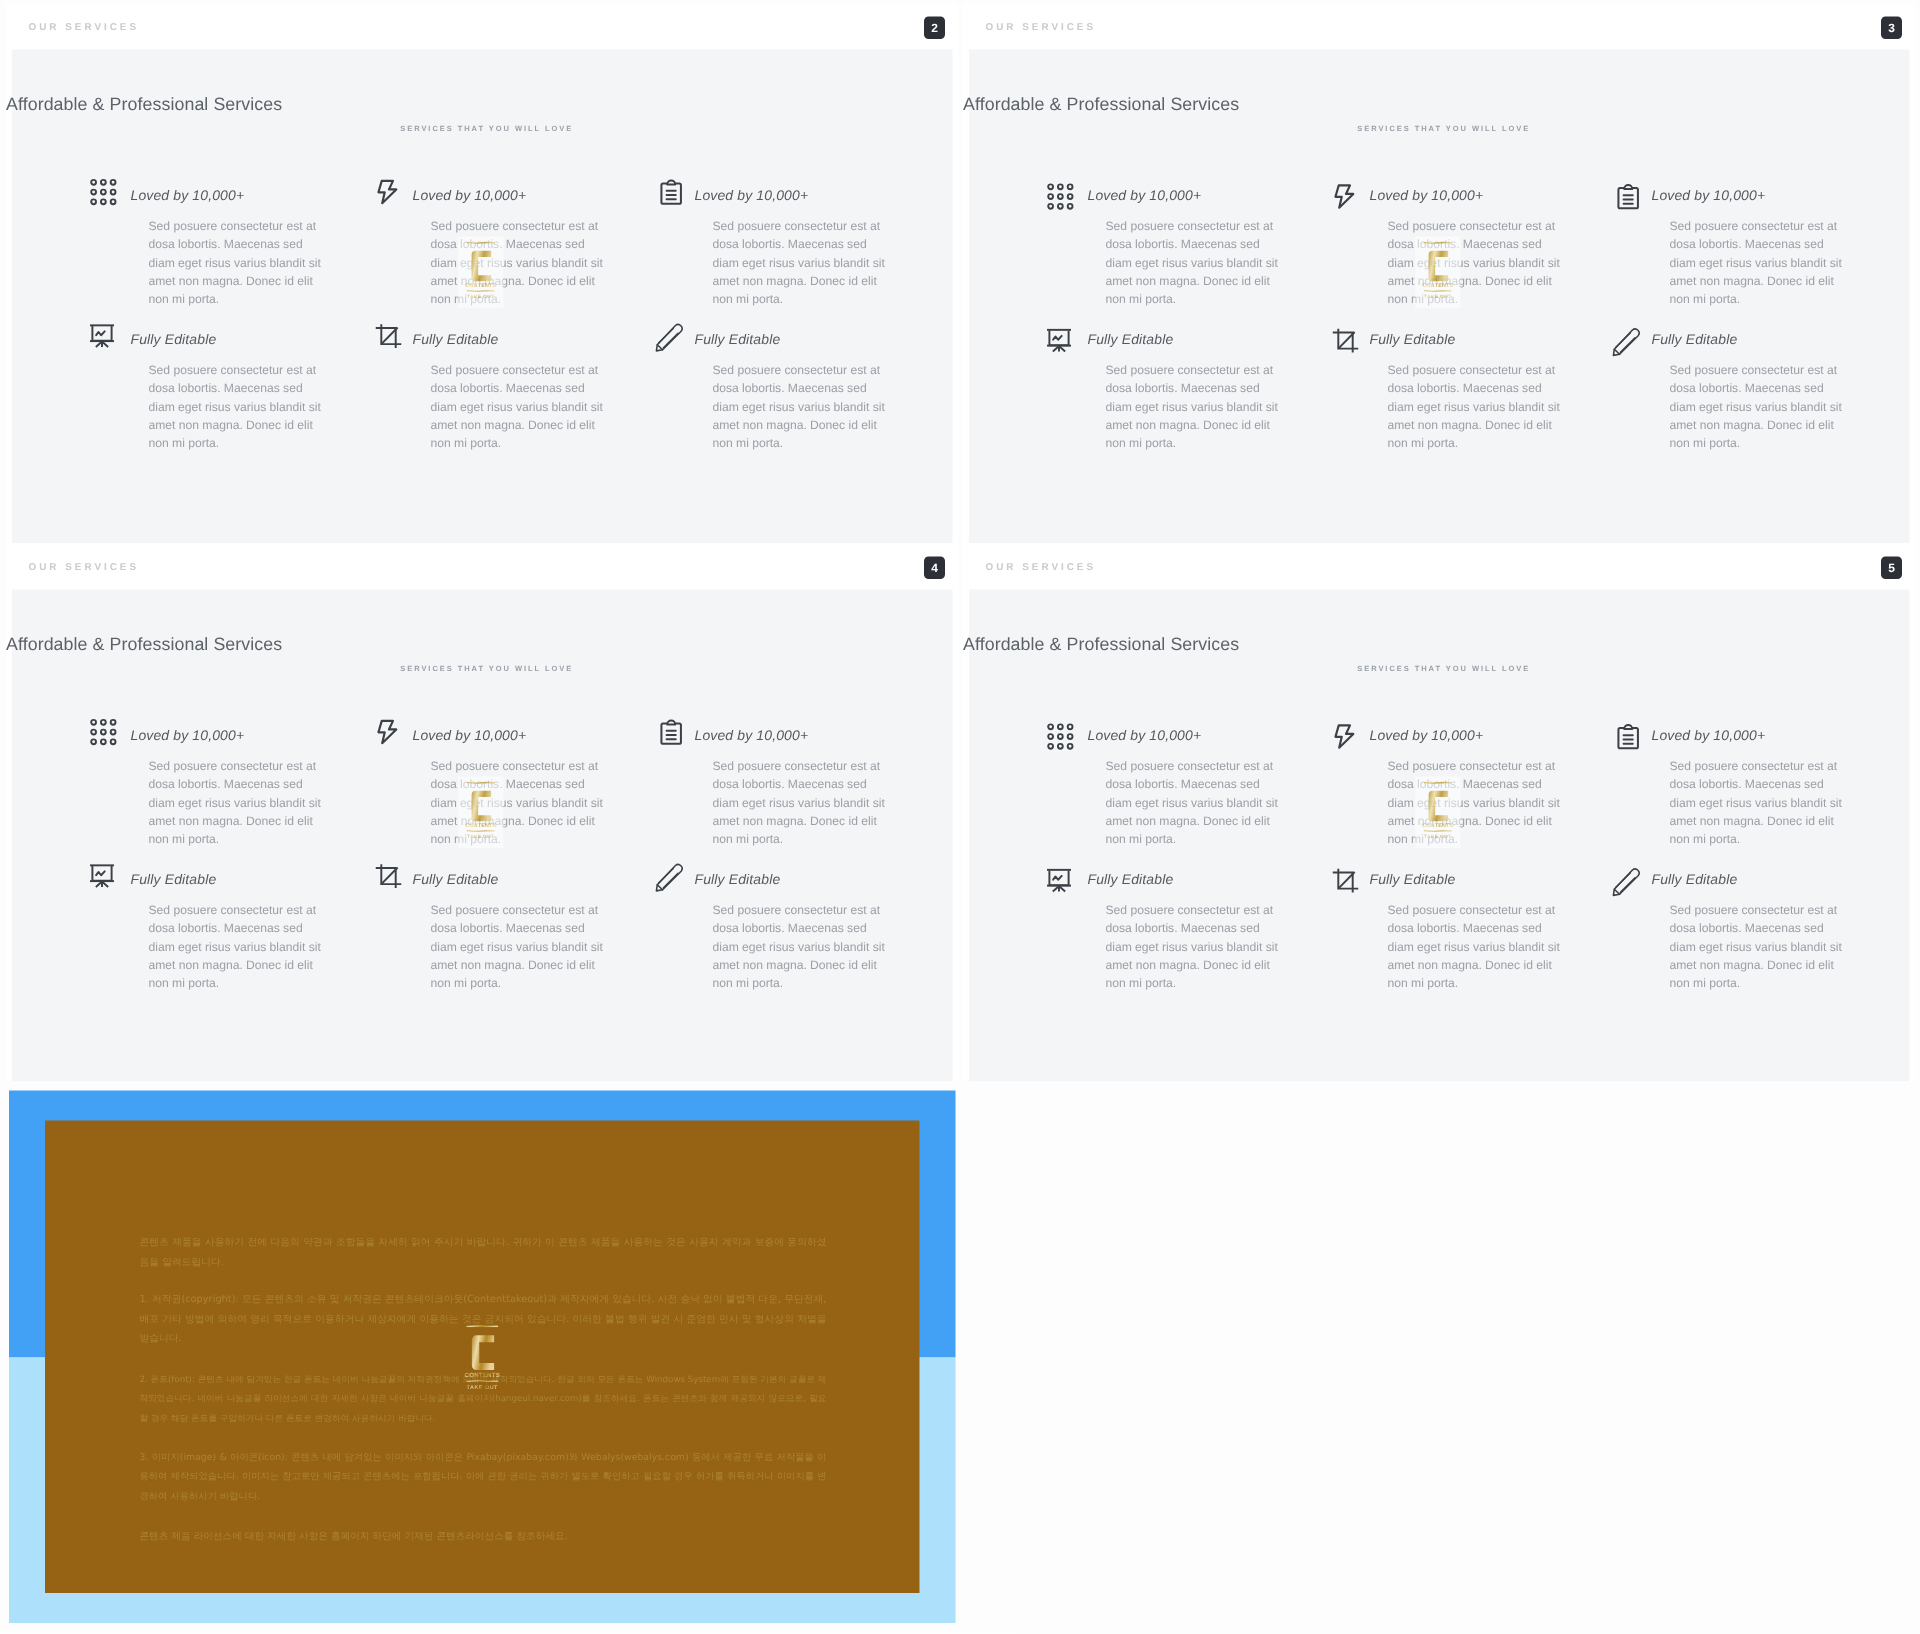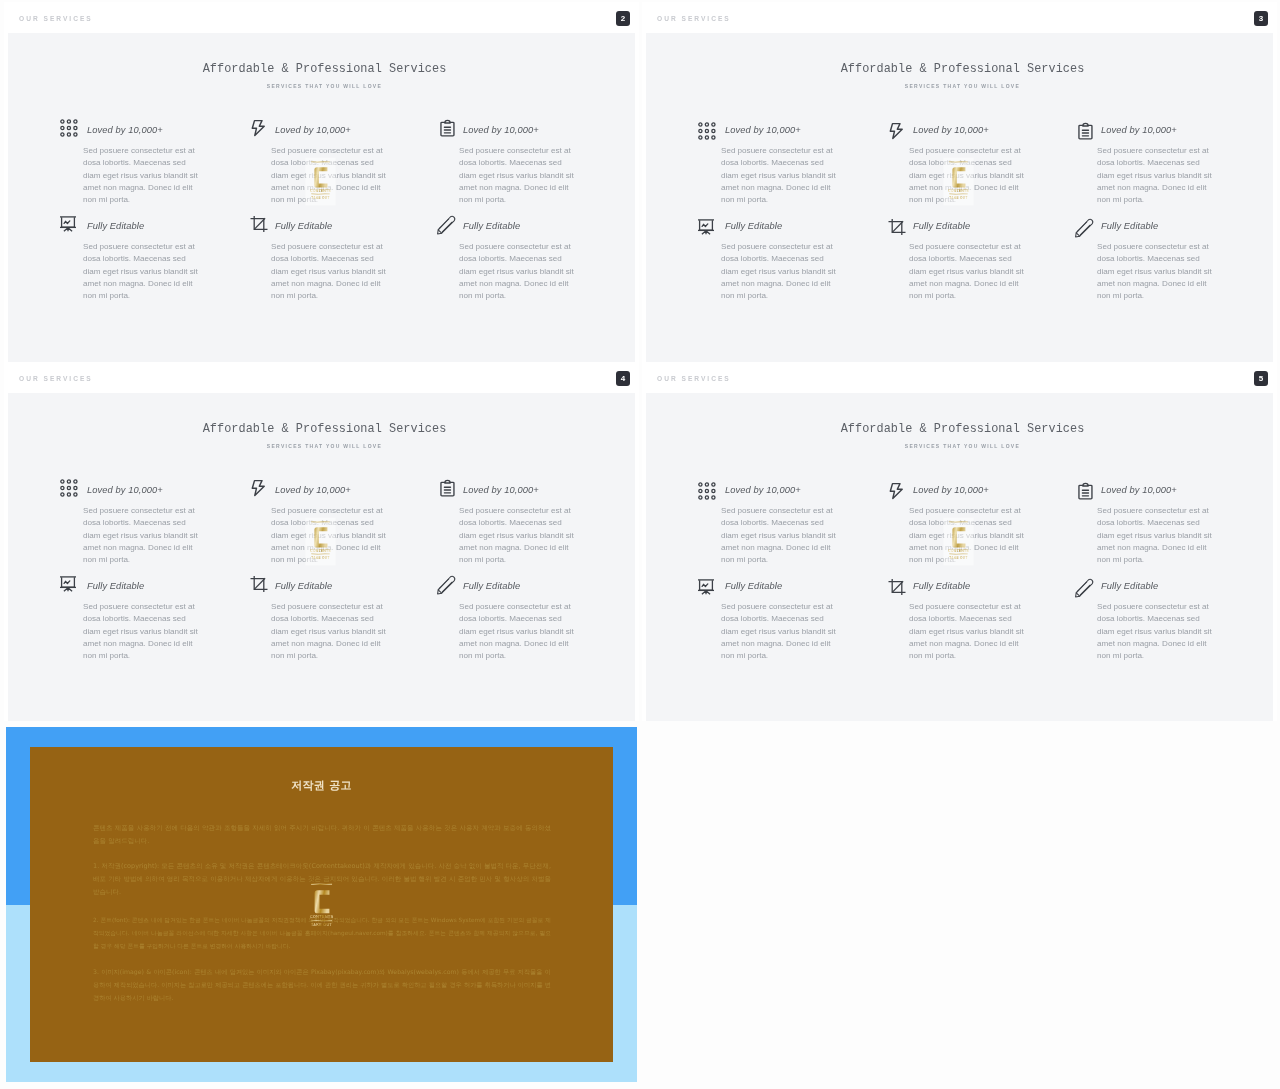--- a/index.html
+++ b/index.html
@@ -19,35 +19,35 @@
   .sl-head{position:absolute;left:0;top:0;right:0;height:31px;background:#ffffff;}
   .sl-kicker{position:absolute;left:15px;top:13px;font-size:6.6px;
              letter-spacing:2.0px;color:#c9cbd0;font-weight:700;
              font-family:"Liberation Sans",sans-serif;white-space:nowrap;}
   .sl-badge{position:absolute;left:612px;top:9px;width:14px;height:15px;border-radius:3px;
             background:#2e3038;color:#ffffff;font-size:8px;font-weight:700;
             display:flex;align-items:center;justify-content:center;line-height:1;}
   .sl-body{position:absolute;left:4px;right:4px;top:31px;bottom:0;background:#f4f5f7;}
 
   
-  .sv-title{position:absolute;left:0;top:60px;width:641px;text-align:center;
+  .sv-title{position:absolute;left:0;top:60px;width:641px;text-align:left;
             font-size:11.85px;color:#5d6168;font-weight:400;letter-spacing:.06px;
-            white-space:nowrap;font-family:Liberation Mono, monospace;}
+            white-space:nowrap;}
   .sv-sub{position:absolute;left:0;top:81px;width:641px;text-align:center;font-size:5.0px;
           color:#9aa0a8;letter-spacing:1.3px;font-weight:700;white-space:nowrap;}
 
   .feat{position:absolute;}
   .feat.c1{left:55px;}  .feat.c2{left:243px;} .feat.c3{left:431px;}
   .feat.r1{top:119px;}  .feat.r2{top:215px;}
   .feat .ico{position:absolute;left:0;top:-2px;width:18px;height:18px;}
   .slide.s2 .feat .ico, .slide.s4 .feat .ico{top:1px;}
   .feat .ico svg{display:block;width:18px;height:18px;overflow:visible;}
   .feat .ft{position:absolute;left:28px;top:4px;font-size:9.3px;color:#55595f;
             white-space:nowrap;letter-spacing:.1px;font-style:italic;}
-  .feat .fb{position:absolute;left:24px;top:24px;width:116px;font-size:8.1px;
+  .feat .fb{position:absolute;left:40px;top:24px;width:116px;font-size:8.1px;
             line-height:12.35px;color:#9ba0a7;letter-spacing:-.01px;}
 
   
   .cw{position:absolute;left:6px;top:727px;width:631px;height:355px;}
   .cw-blue{position:absolute;left:0;top:0;width:631px;height:178px;background:#42a0f5;}
   .cw-blue2{position:absolute;left:0;top:178px;width:631px;height:177px;background:#ade0fb;}
   .cw-box{position:absolute;left:24px;top:20px;width:583px;height:315px;background:#966314;}
   .cw-h1{position:absolute;left:0;top:51px;width:631px;text-align:center;color:#efe2c6;
          font-size:11px;font-weight:700;letter-spacing:.3px;
          font-family:"DejaVu Sans","Liberation Sans",sans-serif;}
@@ -466,25 +466,25 @@
           <rect x="18" y="116" width="64" height="2.6" fill="url(#wmg3)"></rect>
           <text x="50" y="133" text-anchor="middle" font-family="'Liberation Sans',sans-serif" font-size="11" font-weight="700" letter-spacing="1" fill="url(#wmg3)" opacity=".92">TAKE OUT</text>
         </svg>
       </div>
   </section>
 
   <section class="cw">
     <div class="cw-blue"></div>
     <div class="cw-blue2"></div>
     <div class="cw-box"></div>
-    <h2 class="cw-h1">저작권 공고</h2>
     <p class="cw-p p0">콘텐츠 제품을 사용하기 전에 다음의 약관과 조항들을 자세히 읽어 주시기 바랍니다. 귀하가 이 콘텐츠 제품을 사용하는 것은 사용자 계약과 보증에 동의하셨음을 알려드립니다.</p>
     <p class="cw-p p1">1. 저작권(copyright): 모든 콘텐츠의 소유 및 저작권은 콘텐츠테이크아웃(Contenttakeout)과 제작자에게 있습니다. 사전 승낙 없이 불법적 다운, 무단전재, 배포 기타 방법에 의하여 영리 목적으로 이용하거나 제삼자에게 이용하는 것은 금지되어 있습니다. 이러한 불법 행위 발견 시 준엄한 민사 및 형사상의 처벌을 받습니다.</p>
     <p class="cw-p p2">2. 폰트(font): 콘텐츠 내에 담겨있는 한글 폰트는 네이버 나눔글꼴의 저작권정책에 의하여 제작되었습니다. 한글 외의 모든 폰트는 Windows System에 포함된 기본의 글꼴로 제작되었습니다. 네이버 나눔글꼴 라이선스에 대한 자세한 사항은 네이버 나눔글꼴 홈페이지(hangeul.naver.com)를 참조하세요. 폰트는 콘텐츠와 함께 제공되지 않으므로, 필요할 경우 해당 폰트를 구입하거나 다른 폰트로 변경하여 사용하시기 바랍니다.</p>
     <p class="cw-p p3">3. 이미지(image) &amp; 아이콘(icon): 콘텐츠 내에 담겨있는 이미지와 아이콘은 Pixabay(pixabay.com)와 Webalys(webalys.com) 등에서 제공한 무료 저작물을 이용하여 제작되었습니다. 이미지는 참고로만 제공되고 콘텐츠에는 포함됩니다. 이에 관한 권리는 귀하가 별도로 확인하고 필요할 경우 허가를 취득하거나 이미지를 변경하여 사용하시기 바랍니다.</p>
+    <p class="cw-p p4">콘텐츠 제품 라이선스에 대한 자세한 사항은 홈페이지 하단에 기재된 콘텐츠라이선스를 참조하세요.</p>
     <div class="wm cw-mark">
         <svg viewBox="0 0 100 160" width="33" height="52.8">
           <defs>
             <linearGradient id="wmg4" x1="0" y1="0" x2="1" y2="0.3">
               <stop offset="0%" stop-color="#b98d23"></stop>
               <stop offset="30%" stop-color="#fdf0c4"></stop>
               <stop offset="62%" stop-color="#b98d23"></stop>
               <stop offset="100%" stop-color="#f6e6b4"></stop>
             </linearGradient>
           </defs>

